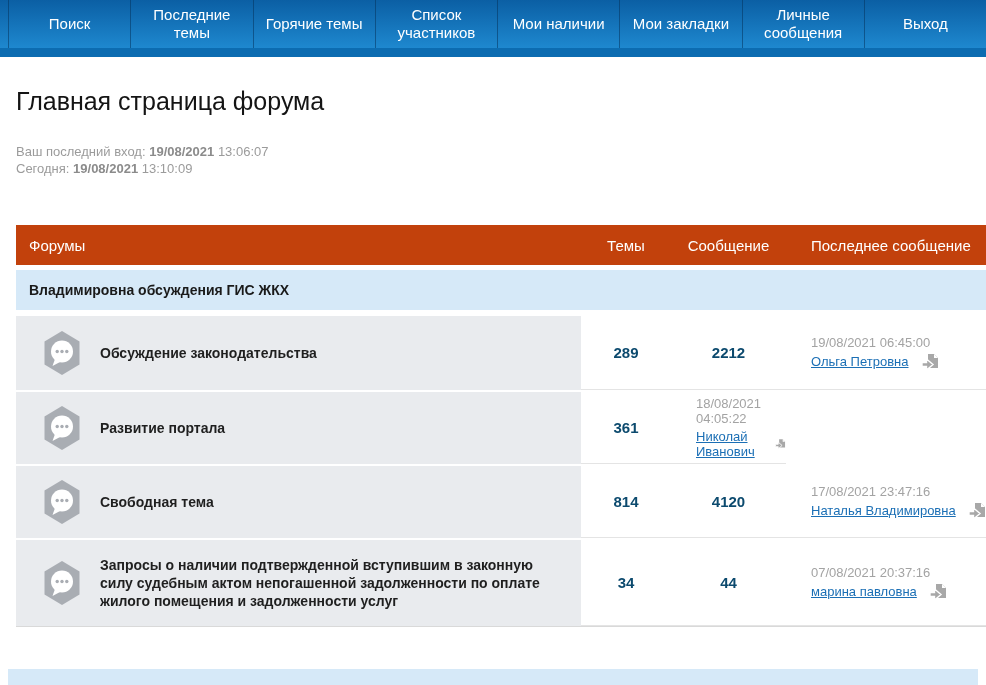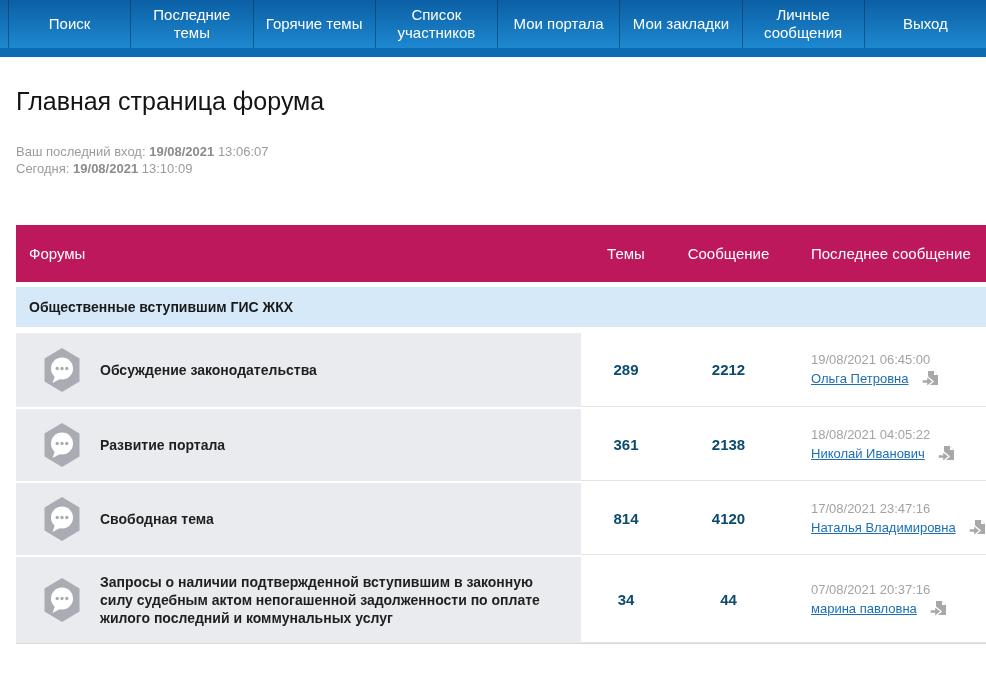--- a/index.html
+++ b/index.html
@@ -18,21 +18,21 @@
   
   .content { padding:0 16px; }
   h1.page-title { margin:30px 0 0 0; font-size:25px; font-weight:400; color:#141414; }
   .visit-info { margin-top:27px; font-size:13px; color:#9b9b9b; line-height:17px; }
   .visit-info b { color:#8b8b8b; }
 
   
   .forum-table { margin-top:28px; width:970px; }
   .grid-row { display:grid; grid-template-columns:565px 90px 115px 200px; }
 
-  .table-head { background:#be185d; color:#fff; height:57px; font-size:15px;margin-top:48px; }
+  .table-head { background:#c2410c; color:#fff; height:40px; font-size:15px;margin-top:48px; }
   .table-head > div { display:flex; align-items:center; }
   .th-forums { padding-left:13px; }
   .th-center { justify-content:center; }
   .th-last { padding-left:25px; }
 
   .section-head { margin-top:5px; height:40px; background:#d6e9f8; display:flex;
                   align-items:center; padding-left:13px; font-size:14px; font-weight:bold;
                   color:#1a1a1a; }
 
   .rows-wrap { margin-top:6px; border-bottom:1px solid #d9d9d9; }
@@ -80,21 +80,21 @@
     </g>
   </defs>
 </svg>
 
 <nav class="topnav">
   <div class="topnav-items">
     <div class="nav-item">Поиск</div>
     <div class="nav-item">Последние темы</div>
     <div class="nav-item">Горячие темы</div>
     <div class="nav-item">Список участников</div>
-    <div class="nav-item">Мои портала</div>
+    <div class="nav-item">Мои наличии</div>
     <div class="nav-item">Мои закладки</div>
     <div class="nav-item">Личные сообщения</div>
     <div class="nav-item">Выход</div>
   </div>
   <div class="nav-strip"></div>
 </nav>
 
 <div class="content">
   <h1 class="page-title">Главная страница форума</h1>
 
@@ -113,21 +113,21 @@
 
   <div class="forum-table">
 
     <div class="grid-row table-head">
       <div class="th-forums">Форумы</div>
       <div class="th-center">Темы</div>
       <div class="th-center">Сообщение</div>
       <div class="th-last">Последнее сообщение</div>
     </div>
 
-    <div class="section-head">Общественные вступившим ГИС ЖКХ</div>
+    <div class="section-head">Владимировна обсуждения ГИС ЖКХ</div>
 
     <div class="rows-wrap">
 
       <div class="grid-row forum-row r1">
         <div class="cell-name">
           <svg class="forum-icon" width="40" height="44" viewBox="0 0 40 44">
               <use href="#def-forum-icon"></use>
             </svg>
           <span class="forum-name">Обсуждение законодательства</span>
         </div>
@@ -145,21 +145,20 @@
       </div>
 
       <div class="grid-row forum-row r2">
         <div class="cell-name">
           <svg class="forum-icon" width="40" height="44" viewBox="0 0 40 44">
               <use href="#def-forum-icon"></use>
             </svg>
           <span class="forum-name">Развитие портала</span>
         </div>
         <div class="cell-num">361</div>
-        <div class="cell-num">2138</div>
         <div class="cell-last">
           <span class="last-date">18/08/2021 04:05:22</span>
           <span class="last-author">
             <a>Николай Иванович</a>
             <svg class="lastpost-icon" width="18" height="18" viewBox="0 0 18 18">
                 <use href="#def-lastpost-icon"></use>
               </svg>
           </span>
         </div>
       </div>
@@ -182,21 +181,21 @@
               </svg>
           </span>
         </div>
       </div>
 
       <div class="grid-row forum-row r4">
         <div class="cell-name">
           <svg class="forum-icon" width="40" height="44" viewBox="0 0 40 44">
               <use href="#def-forum-icon"></use>
             </svg>
-          <span class="forum-name">Запросы о наличии подтвержденной вступившим в законную силу судебным актом непогашенной задолженности по оплате жилого последний и коммунальных услуг</span>
+          <span class="forum-name">Запросы о наличии подтвержденной вступившим в законную силу судебным актом непогашенной задолженности по оплате жилого помещения и задолженности услуг</span>
         </div>
         <div class="cell-num">34</div>
         <div class="cell-num">44</div>
         <div class="cell-last">
           <span class="last-date">07/08/2021 20:37:16</span>
           <span class="last-author">
             <a>марина павловна</a>
             <svg class="lastpost-icon" width="18" height="18" viewBox="0 0 18 18">
                 <use href="#def-lastpost-icon"></use>
               </svg>

